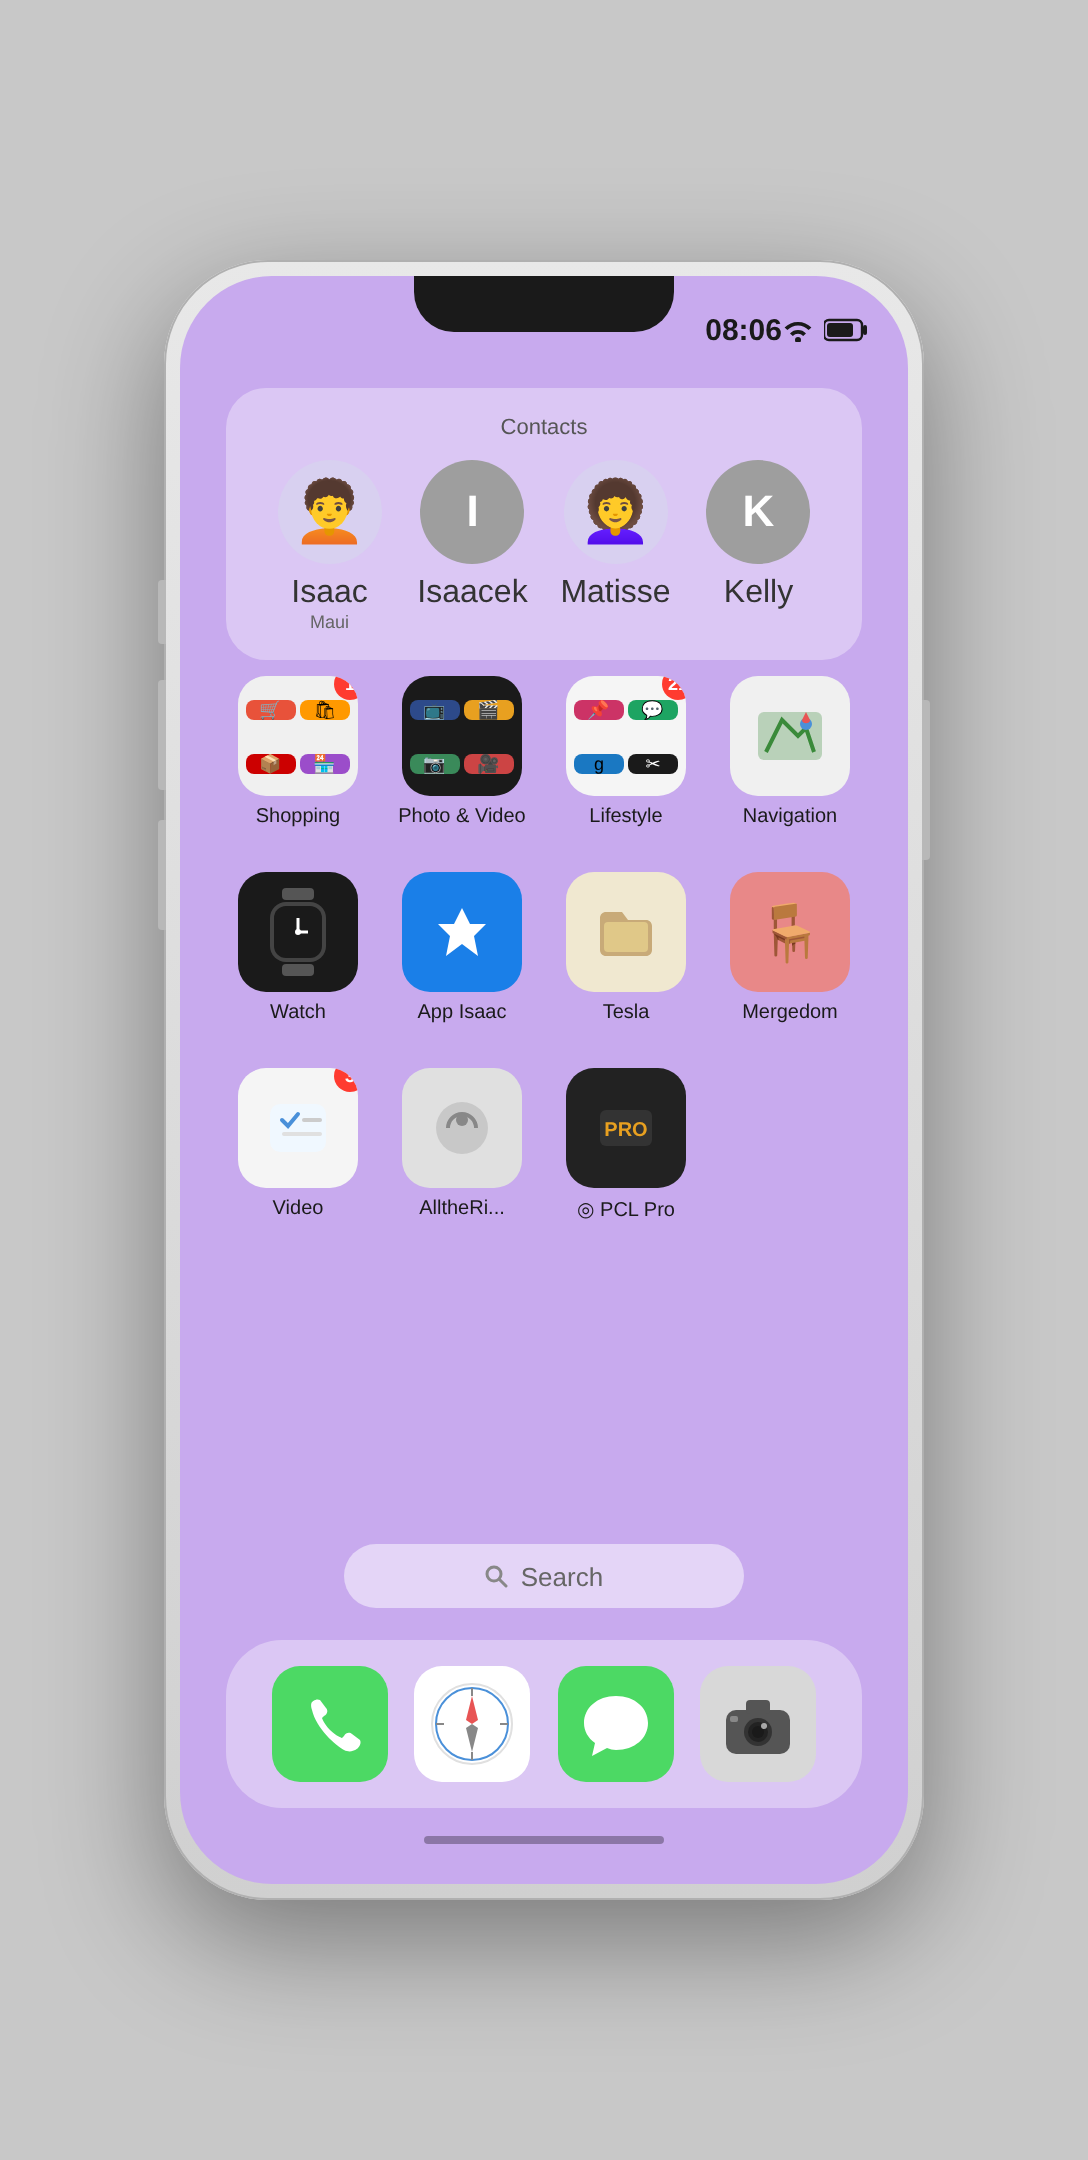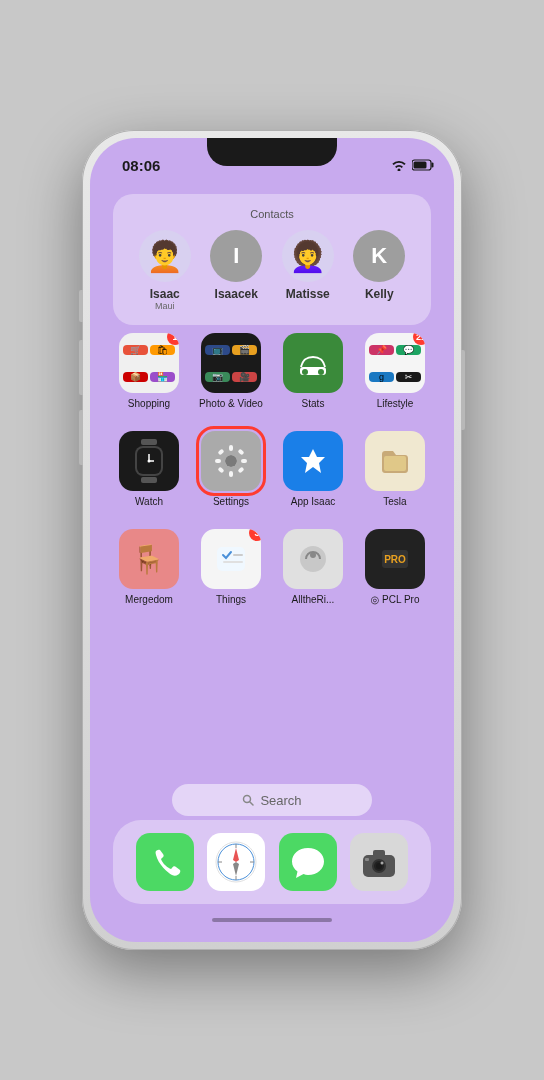--- a/index.html
+++ b/index.html
@@ -47,21 +47,21 @@
 
     
     .status-bar {
       position: absolute;
       top: 0;
       left: 12px;
       right: 0;
       height: 44px;
       display: flex;
       align-items: center;
-      justify-content: space-between;
+      justify-content: flex-end;
       padding: 10px 20px 0;
       z-index: 50;
     }
 
     .status-time {
       font-size: 15px;
       font-weight: 600;
       color: #1a1a1a;
     }
 
@@ -139,24 +139,24 @@
       background: #d0d0d0;
       font-size: 30px;
     }
 
     .contact-avatar.gray {
       background: #9e9e9e;
       font-size: 22px;
     }
 
     .contact-name {
-      font-size: 12px;
+      font-size: 16px;
       color: #333;
       text-align: right;
-      font-weight: 700;
+      font-weight: 400;
       line-height: 1.2;
     }
 
     .contact-subtitle {
       font-size: 9px;
       color: #666;
       text-align: center;
     }
 
     
@@ -251,21 +251,21 @@
     
     .search-bar {
       width: 200px;
       height: 32px;
       background: rgba(255,255,255,0.5);
       border-radius: 16px;
       display: flex;
       align-items: center;
       justify-content: center;
       gap: 6px;
-      margin: 10px 0 4px;
+      margin: 10px 0 16px;
     }
 
     .search-bar span {
       font-size: 12px;
       color: #666;
     }
 
     
     .dock {
       width: 318px;
@@ -434,79 +434,59 @@
           <div class="app-icon" style="background:#1a1a1a; padding:4px; display:grid; grid-template-columns:1fr 1fr; gap:2px;">
             <div style="background:#2d4a8a;border-radius:4px;display:flex;align-items:center;justify-content:center;font-size:9px;">📺</div>
             <div style="background:#e8a020;border-radius:4px;display:flex;align-items:center;justify-content:center;font-size:9px;">🎬</div>
             <div style="background:#3a8a5a;border-radius:4px;display:flex;align-items:center;justify-content:center;font-size:9px;">📷</div>
             <div style="background:#cc4444;border-radius:4px;display:flex;align-items:center;justify-content:center;font-size:9px;">🎥</div>
           </div>
           <div class="app-label">Photo &amp; Video</div>
         </div>
 
 
-        <div class="app-item">
-          <div class="app-icon stats-icon" style="background:#3a8a3a;">
-            <svg width="36" height="36" viewBox="0 0 36 36">
-              <path d="M6 22 C8 14 12 12 18 12 C24 12 28 14 30 22" stroke="white" stroke-width="2" fill="none"></path>
-              <rect x="5" y="22" width="26" height="8" rx="3" fill="white"></rect>
-              <circle cx="10" cy="27" r="3" fill="#3a8a3a"></circle>
-              <circle cx="26" cy="27" r="3" fill="#3a8a3a"></circle>
-            </svg>
-          </div>
-          <div class="app-label">Stats</div>
-        </div>
 
         <div class="app-item">
           <div class="app-icon" style="background:#f5f5f5; padding:4px; display:grid; grid-template-columns:1fr 1fr; gap:2px;">
             <div style="background:#cc3366;border-radius:4px;display:flex;align-items:center;justify-content:center;font-size:9px;">📌</div>
             <div style="background:#1da462;border-radius:4px;display:flex;align-items:center;justify-content:center;font-size:9px;">💬</div>
             <div style="background:#1a78c2;border-radius:4px;display:flex;align-items:center;justify-content:center;font-size:9px;">g</div>
             <div style="background:#1a1a1a;border-radius:4px;display:flex;align-items:center;justify-content:center;font-size:9px;color:white;">✂</div>
             <div class="badge">21</div>
           </div>
           <div class="app-label">Lifestyle</div>
         </div>
 
+        <div class="app-item">
+          <div class="app-icon nav-icon" style="background:#f0f0f0;">
+            <svg width="40" height="40" viewBox="0 0 40 40">
+              <rect x="4" y="8" width="32" height="24" rx="3" fill="#3a8a3a" opacity="0.3"></rect>
+              <path d="M8 28 L16 12 L24 20 L28 16 L32 28" stroke="#3a8a3a" stroke-width="2" fill="none"></path>
+              <circle cx="28" cy="14" r="3" fill="#4a90d9"></circle>
+              <path d="M26 12 L28 8 L30 12 C30 14.2 26 14.2 26 12Z" fill="#e85454"></path>
+            </svg>
+          </div>
+          <div class="app-label">Navigation</div>
+        </div>
 
         <div class="app-item">
           <div class="app-icon watch-icon" style="background:#1a1a1a;">
             <svg width="36" height="44" viewBox="0 0 36 44">
               <rect x="10" y="0" width="16" height="6" rx="2" fill="#555"></rect>
               <rect x="10" y="38" width="16" height="6" rx="2" fill="#555"></rect>
               <rect x="4" y="7" width="28" height="30" rx="8" fill="#444"></rect>
               <rect x="6" y="9" width="24" height="26" rx="6" fill="#1a1a1a"></rect>
               <circle cx="18" cy="22" r="1.5" fill="white"></circle>
               <line x1="18" y1="22" x2="18" y2="15" stroke="white" stroke-width="1.5"></line>
               <line x1="18" y1="22" x2="23" y2="22" stroke="white" stroke-width="1.5"></line>
             </svg>
           </div>
           <div class="app-label">Watch</div>
         </div>
 
-        <div class="app-item" style="position:relative;">
-          <div class="app-icon settings-icon" style="background:#aaaaaa; position:relative; overflow:visible;">
-            <div class="settings-ring"></div>
-            <svg width="38" height="38" viewBox="0 0 38 38">
-              <circle cx="19" cy="19" r="6" fill="#f5f5f5"></circle>
-              <g fill="#f5f5f5">
-                <rect x="17" y="3" width="4" height="6" rx="2"></rect>
-                <rect x="17" y="29" width="4" height="6" rx="2"></rect>
-                <rect x="3" y="17" width="6" height="4" rx="2"></rect>
-                <rect x="29" y="17" width="6" height="4" rx="2"></rect>
-                <rect x="7" y="7" width="4" height="6" rx="2" transform="rotate(45 9 10)"></rect>
-                <rect x="27" y="7" width="4" height="6" rx="2" transform="rotate(-45 29 10)"></rect>
-                <rect x="7" y="25" width="4" height="6" rx="2" transform="rotate(-45 9 28)"></rect>
-                <rect x="27" y="25" width="4" height="6" rx="2" transform="rotate(45 29 28)"></rect>
-              </g>
-              <circle cx="19" cy="19" r="6" fill="#7a7a7a"></circle>
-            </svg>
-          </div>
-          <div class="app-label">Settings</div>
-        </div>
 
         <div class="app-item">
           <div class="app-icon appstore-icon" style="background:#1a7fe8;">
             <svg width="36" height="36" viewBox="0 0 36 36">
               <path d="M18 4 L22 12 L30 12 L24 18 L26 28 L18 22 L10 28 L12 18 L6 12 L14 12 Z" fill="none"></path>
               <path d="M18 6 L14 14 L6 14 L12 20 L10 30 L18 24 L26 30 L24 20 L30 14 L22 14 Z" fill="white"></path>
             </svg>
           </div>
           <div class="app-label">App Isaac</div>
         </div>
@@ -532,21 +512,21 @@
         <div class="app-item">
           <div class="app-icon" style="background:#f5f5f5; position:relative;">
             <svg width="40" height="40" viewBox="0 0 40 40">
               <rect x="6" y="8" width="28" height="24" rx="5" fill="#f0f8ff"></rect>
               <path d="M12 16 L15 19 L20 13" stroke="#4a90d9" stroke-width="2" fill="none" stroke-linecap="round"></path>
               <rect x="22" y="15" width="10" height="2" rx="1" fill="#ccc"></rect>
               <rect x="12" y="22" width="20" height="2" rx="1" fill="#e0e0e0"></rect>
             </svg>
             <div class="badge">3</div>
           </div>
-          <div class="app-label">Things</div>
+          <div class="app-label">Video</div>
         </div>
 
         <div class="app-item">
           <div class="app-icon" style="background:#e0e0e0;">
             <svg width="38" height="38" viewBox="0 0 38 38">
               <circle cx="19" cy="19" r="13" fill="#c8c8c8"></circle>
               <path d="M12 19 A7 7 0 0 1 26 19" stroke="#888" stroke-width="2" fill="none"></path>
               <circle cx="19" cy="15" r="3" fill="#888"></circle>
             </svg>
           </div>

